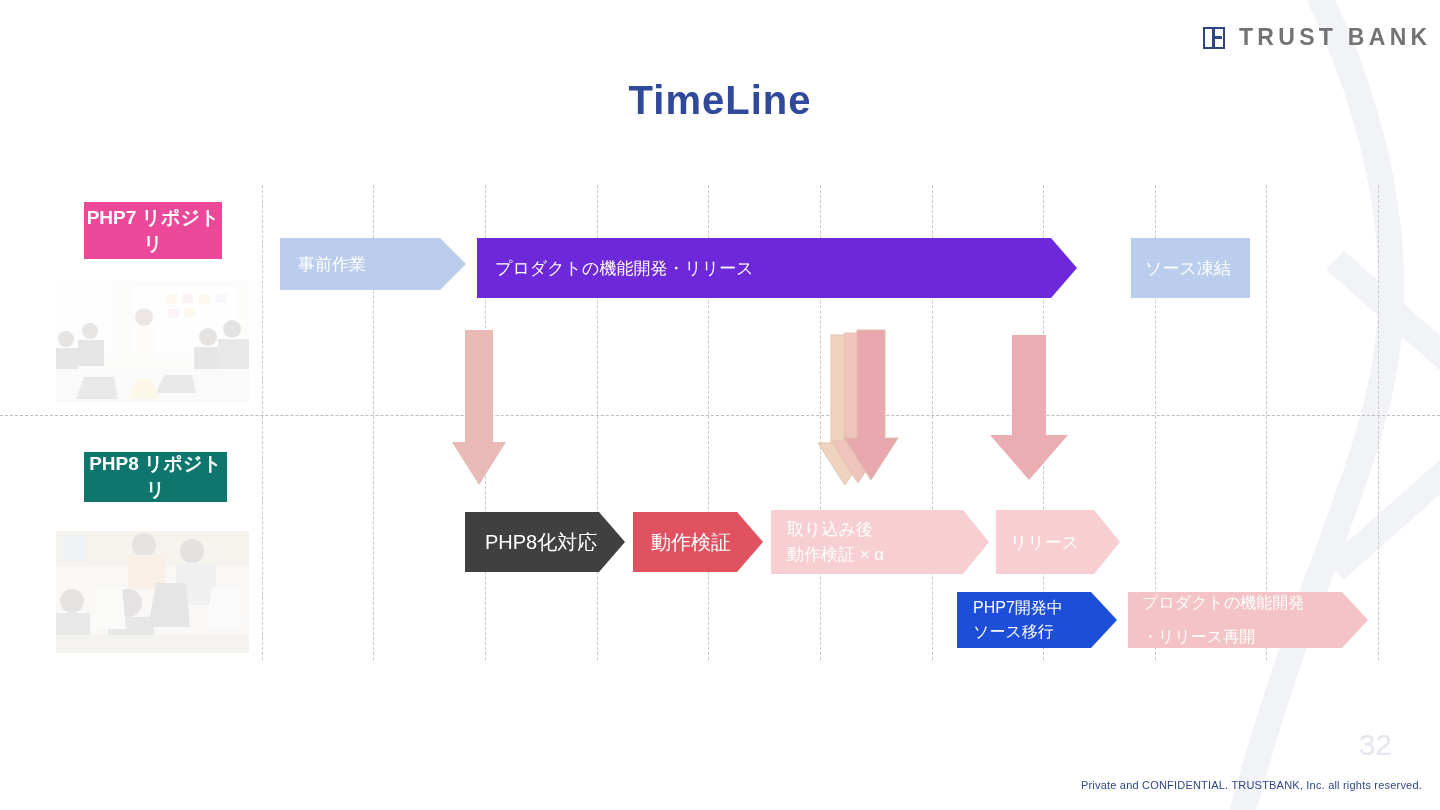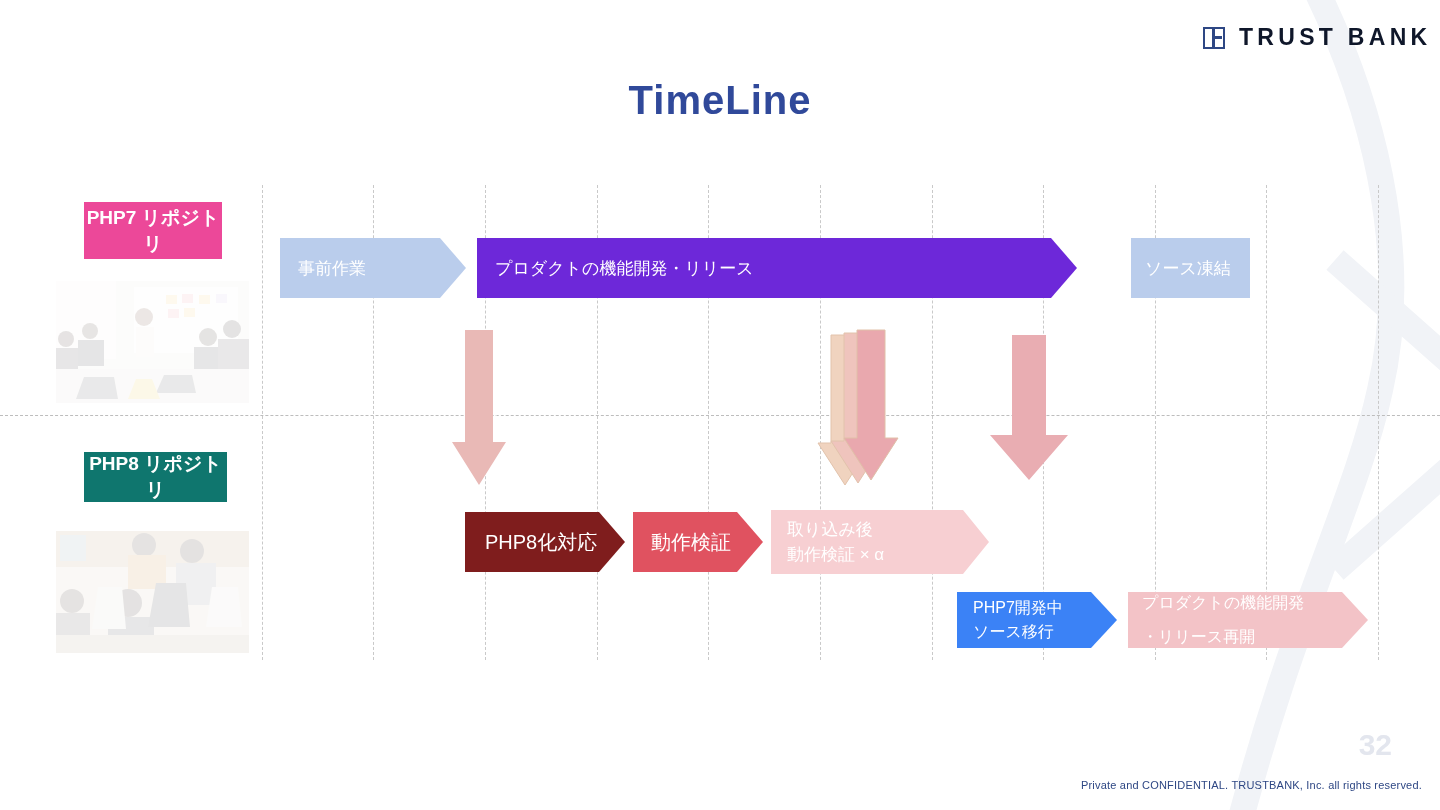--- a/index.html
+++ b/index.html
@@ -14,21 +14,21 @@
 
   
   .swoosh{position:absolute;right:-60px;top:-40px;width:420px;height:900px;pointer-events:none;}
   .swoosh svg{width:100%;height:100%;display:block;}
 
   
   .brand{position:absolute;left:1203px;top:24px;display:flex;align-items:center;gap:14px;}
   .brand-mark{width:22px;height:22px;border:2.5px solid #2e4784;box-sizing:border-box;position:relative;}
   .brand-mark:after{content:"";position:absolute;left:7px;top:0;bottom:0;width:2.5px;background:#2e4784;}
   .brand-mark:before{content:"";position:absolute;left:7px;top:7.5px;right:1px;height:2.5px;background:#2e4784;}
-  .brand-text{color:#0f172a;font-size:23px;letter-spacing:4.3px;font-weight:600;white-space:nowrap;}
+  .brand-text{color:#737373;font-size:23px;letter-spacing:4.3px;font-weight:600;white-space:nowrap;}
 
   
   .title{
     position:absolute;left:0;right:0;top:78px;text-align:center;
     color:#30499a;font-size:40px;font-weight:bold;letter-spacing:1px;
   }
 
   
   .vline{position:absolute;top:185px;height:475px;width:0;border-left:1.5px dashed #c9c9c9;}
   .hline{position:absolute;left:0;right:0;top:415px;border-top:1.5px dashed #bdbdbd;}
@@ -52,52 +52,52 @@
     position:absolute;display:flex;align-items:center;
     color:#ffffff;box-sizing:border-box;
   }
   .bar .txt{white-space:pre-line;}
 
   .chev{ 
     clip-path:polygon(0 0, calc(100% - 26px) 0, 100% 50%, calc(100% - 26px) 100%, 0 100%);
   }
 
   
-  .b-pre   {left:280px;top:238px;width:186px;height:60px;background:#bacdec;padding-left:18px;font-size:17px;}
+  .b-pre   {left:280px;top:238px;width:186px;height:52px;background:#bacdec;padding-left:18px;font-size:17px;}
   .b-dev   {left:477px;top:238px;width:600px;height:60px;background:#6d28d9;padding-left:18px;font-size:17px;}
   .b-freeze{left:1131px;top:238px;width:119px;height:60px;background:#bacdec;padding-left:14px;font-size:17px;}
 
   
-  .b-php8  {left:465px;top:512px;width:160px;height:60px;background:#7f1d1d;padding-left:20px;font-size:20px;}
+  .b-php8  {left:465px;top:512px;width:160px;height:60px;background:#404040;padding-left:20px;font-size:20px;}
   .b-verify{left:633px;top:512px;width:130px;height:60px;background:#e05260;padding-left:18px;font-size:20px;}
   .b-after {left:771px;top:510px;width:218px;height:64px;background:#f7cfd2;padding-left:16px;font-size:17px;line-height:25px;}
   .b-rel   {left:996px;top:510px;width:124px;height:64px;background:#f7cfd2;padding-left:14px;font-size:17px;}
 
   
-  .b-mig   {left:957px;top:592px;width:160px;height:56px;background:#3b82f6;padding-left:16px;font-size:16px;line-height:24px;}
+  .b-mig   {left:957px;top:592px;width:160px;height:56px;background:#1d4ed8;padding-left:16px;font-size:16px;line-height:24px;}
   .b-resume{left:1128px;top:592px;width:240px;height:56px;background:#f3c3c7;padding-left:14px;font-size:16px;line-height:34px;}
 
   
   .vbox{position:absolute;}
   .vbox svg{display:block;overflow:visible;}
   .vlabel{
     position:absolute;color:#ffffff;font-size:11px;line-height:14px;
     writing-mode:vertical-rl;text-orientation:upright;
     left:0;right:0;display:flex;justify-content:center;
     letter-spacing:1px;
   }
   .v-repo {left:452px;top:330px;width:54px;height:155px;}
   .v-repo .vlabel{top:18px;}
   .v-take {left:818px;top:330px;width:94px;height:155px;}
   .v-take .vlabel{top:30px;left:18px;}
   .v-move {left:990px;top:335px;width:78px;height:145px;}
   .v-move .vlabel{top:12px;}
 
   
-  .pagenum{position:absolute;right:48px;top:728px;color:#e3e6ee;font-size:30px;font-weight:bold;}
+  .pagenum{position:absolute;right:48px;top:728px;color:#e3e6ee;font-size:30px;font-weight:normal;}
   .footnote{position:absolute;right:18px;top:779px;color:#2e4784;font-size:11px;letter-spacing:.2px;white-space:nowrap;}
 </style>
 </head>
 <body>
 
 <div class="stage">
 
   <div class="swoosh">
     <svg viewBox="0 0 420 900" preserveAspectRatio="none" aria-hidden="true">
       <path d="M210,-20 C300,140 330,300 300,430 C275,545 210,660 150,900" fill="none" stroke="#f1f3f7" stroke-width="26"></path>
@@ -219,20 +219,23 @@
   <div class="bar chev b-php8">
     <span class="txt">PHP8化対応</span>
   </div>
   <div class="bar chev b-verify">
     <span class="txt">動作検証</span>
   </div>
   <div class="bar chev b-after">
     <span class="txt">取り込み後
 動作検証 × α</span>
   </div>
+  <div class="bar chev b-rel">
+    <span class="txt">リリース</span>
+  </div>
 
   <div class="bar chev b-mig">
     <span class="txt">PHP7開発中
 ソース移行</span>
   </div>
   <div class="bar chev b-resume">
     <span class="txt">プロダクトの機能開発
 ・リリース再開</span>
   </div>
 

